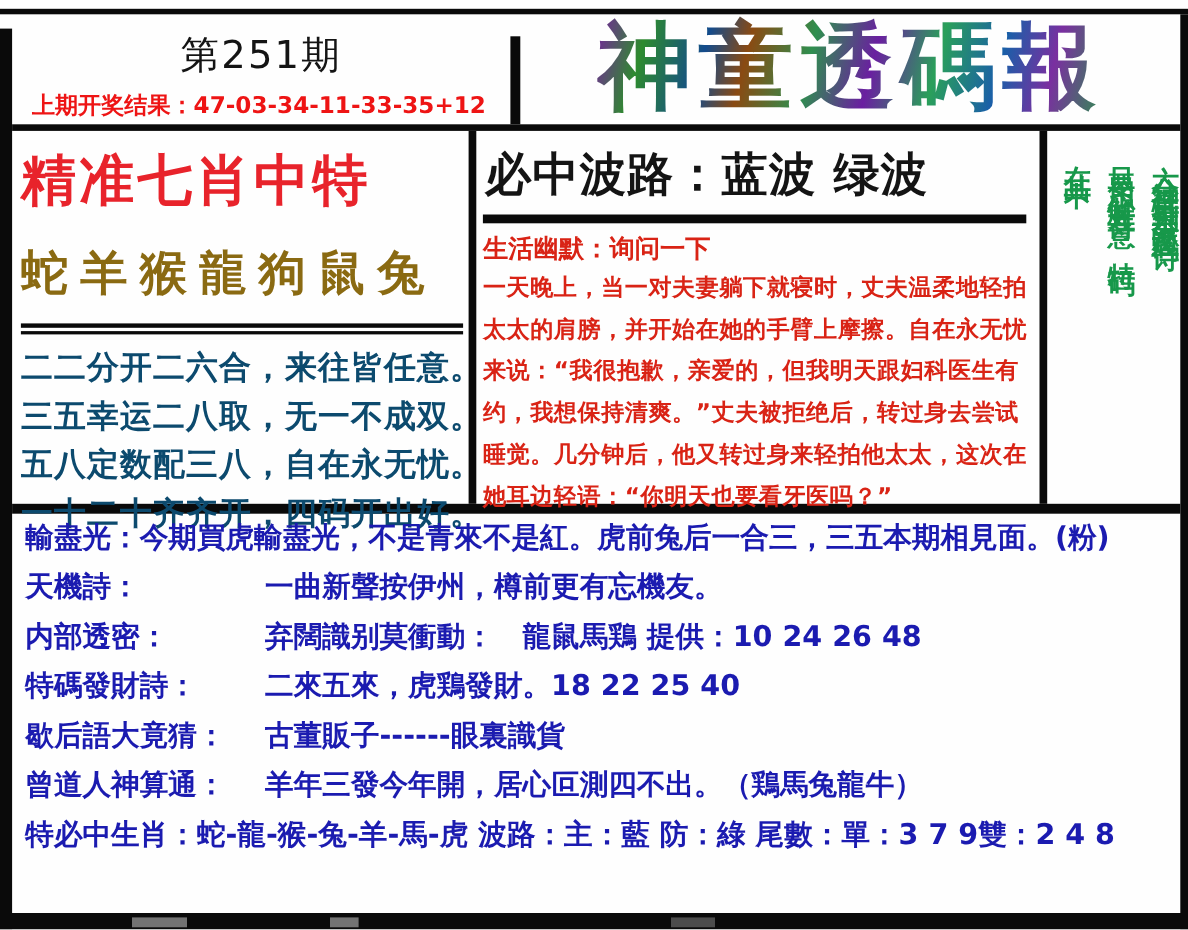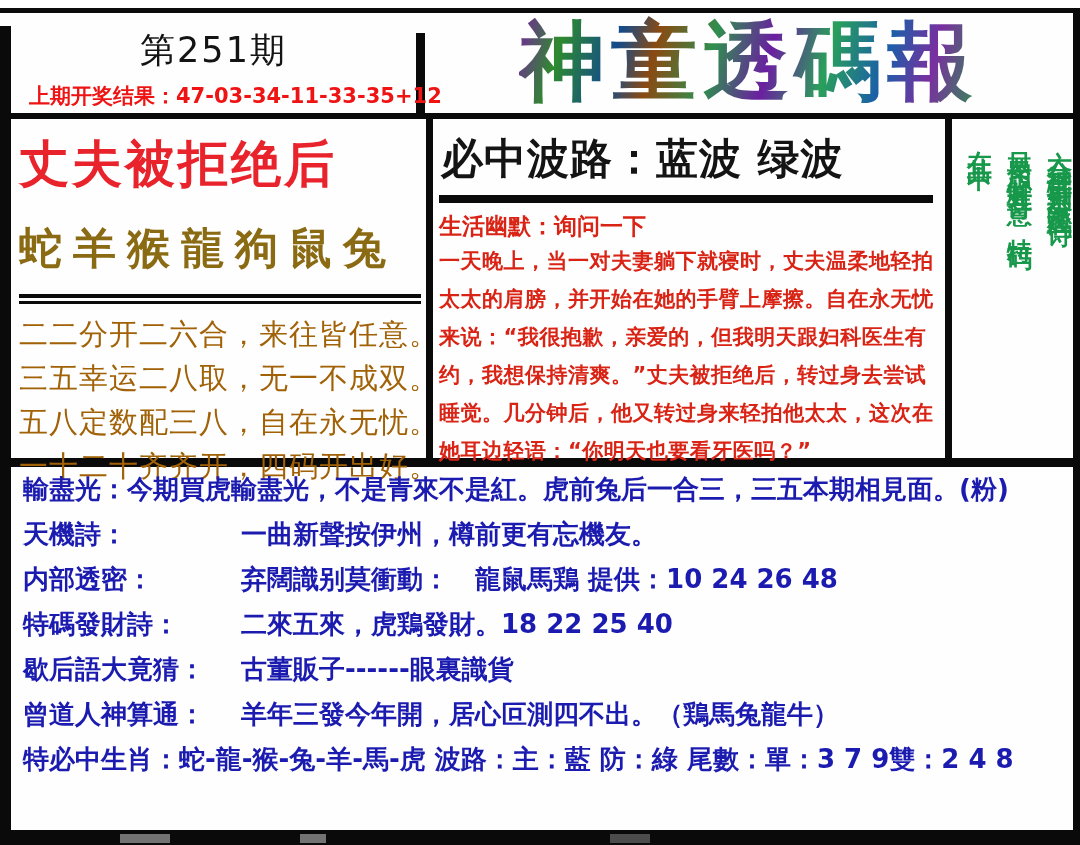--- a/index.html
+++ b/index.html
@@ -18,21 +18,21 @@
   .smudge{position:absolute;bottom:2px;height:9px;background:#8d8d8d;opacity:.8;}
   .smudge.s1{left:120px;width:50px;}
   .smudge.s2{left:300px;width:26px;}
   .smudge.s3{left:610px;width:40px;opacity:.5;}
 
   
   .header{
     position:absolute;left:11px;top:13px;width:1062px;height:100px;
     display:flex;border-bottom:6px solid #0a0a0a;
   }
-  .header-left{width:405px;position:relative;border-radius:21px;}
+  .header-left{width:453px;position:relative;border-radius:21px;}
   .issue{font-size:35px;color:#141414;text-align:center;margin-top:14px;letter-spacing:2px;}
   .last-result{font-size:21px;font-weight:bold;color:#ee1414;margin-top:8px;padding-left:18px;white-space:nowrap;}
   .header-divider{width:9px;background:#0a0a0a;margin-top:20px;}
   .header-title{flex:1;text-align:center;}
   .paper-title{
     display:inline-block;
     margin-top:-4px;
     font-size:86px;font-weight:bold;letter-spacing:6px;line-height:104px;
     background:linear-gradient(104deg,#7a1fa2 0%,#2e8b2e 10%,#134b8c 22%,#8a4a12 30%,#2f8f4f 42%,#6a1fa0 54%,#2aa05a 66%,#1a5fa8 78%,#7a2fa0 88%,#2f8f4f 100%);
     -webkit-background-clip:text;background-clip:text;color:transparent;text-align:center;
@@ -41,21 +41,21 @@
   
   .main{
     position:absolute;left:11px;top:119px;width:1062px;height:339px;
     display:flex;border-bottom:9px solid #0a0a0a;
   }
   .col-left{width:405px;border-right:7px solid #0a0a0a;padding:4px 2px 0 8px;box-sizing:content-box;}
   .seven-heading{font-size:50px;font-weight:bold;color:#e8232b;letter-spacing:3px;margin-top:8px;white-space:nowrap;}
   .zodiacs{font-size:43px;font-weight:bold;color:#8a6a12;letter-spacing:11px;margin-top:22px;white-space:nowrap;}
   .double-line{margin-top:16px;width:402px;height:3px;border-top:4px solid #0a0a0a;border-bottom:3px solid #0a0a0a;}
   .verses{margin-top:8px;}
-  .verse{font-size:29px;font-weight:normal;color:#a16207;line-height:44px;letter-spacing:1px;white-space:nowrap;}
+  .verse{font-size:29px;font-weight:bold;color:#0c4a6e;line-height:44px;letter-spacing:1px;white-space:nowrap;}
 
   .col-mid{width:494px;border-right:7px solid #0a0a0a;padding:0 12px 0 6px;}
   .wave-line{
     font-size:42px;font-weight:bold;color:#141414;letter-spacing:1px;
     padding:12px 0 8px 2px;border-bottom:8px solid #0a0a0a;white-space:nowrap;
   }
   .joke-title{font-size:23px;font-weight:bold;color:#d92315;margin-top:8px;white-space:nowrap;}
   .joke-line{font-size:21px;font-weight:bold;color:#d92315;line-height:38px;white-space:nowrap;letter-spacing:.5px;}
 
   .col-right{flex:1;padding-top:12px;}
@@ -84,21 +84,21 @@
     </div>
     <div class="header-divider"></div>
     <div class="header-title">
       <span class="paper-title">神童透碼報</span>
     </div>
   </div>
 
   <div class="main">
 
     <div class="col-left">
-      <div class="seven-heading">丈夫被拒绝后</div>
+      <div class="seven-heading">精准七肖中特</div>
       <div class="zodiacs">蛇羊猴龍狗鼠兔</div>
       <div class="double-line"></div>
       <div class="verses">
         <div class="verse">二二分开二六合，来往皆任意。</div>
         <div class="verse">三五幸运二八取，无一不成双。</div>
         <div class="verse">五八定数配三八，自在永无忧。</div>
         <div class="verse">一十二十齐齐开，四码开出好。</div>
       </div>
     </div>
 

